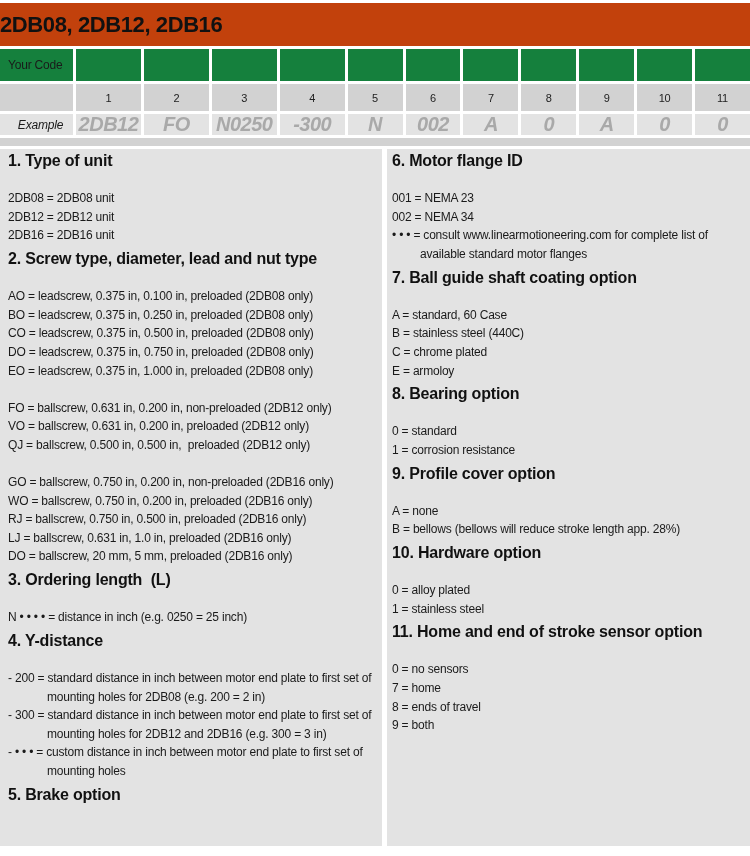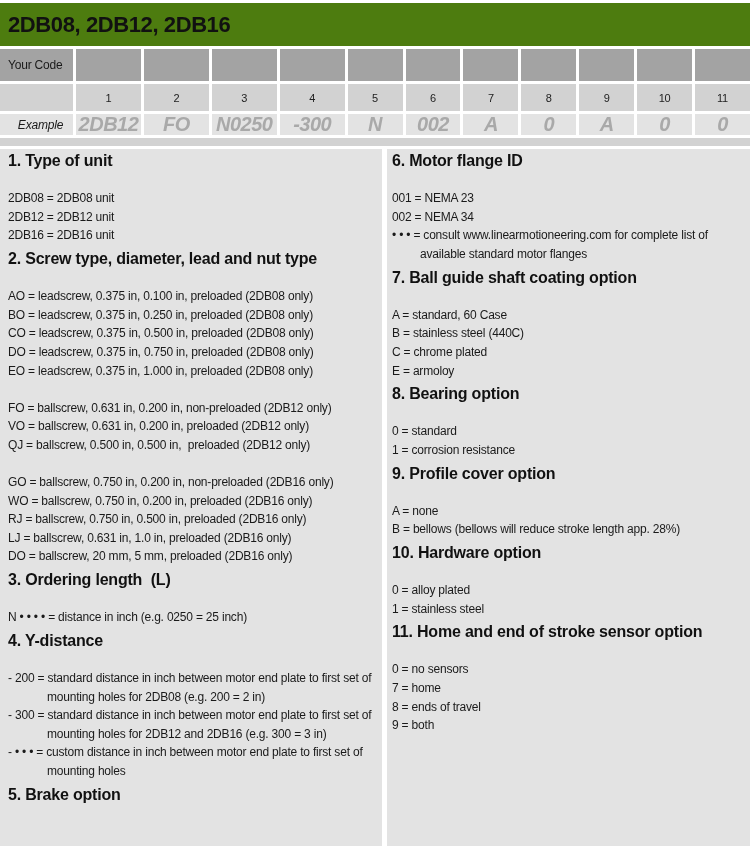--- a/index.html
+++ b/index.html
@@ -9,38 +9,37 @@
     background:#ffffff;
     overflow:hidden;
     font-family:"Liberation Sans", sans-serif;
     color:#1a1a1a;
     letter-spacing:-0.2px;
   }
   
   #title-bar {
     margin-top:3px;
     height:43px;
-    background:#4d7c0f;
+    background:#c2410c;
     display:flex; align-items:center;
-    padding-left:8px;
   }
   #title-bar .title {
     font-size:22px; font-weight:700; color:#111;
     letter-spacing:-0.4px;
   }
   
   #code-table { margin-top:3px; }
   .ct-row { display:flex; width:750px; background:#ffffff; margin-bottom:3px; }
   .ct-cell { box-sizing:border-box; }
   .ct-cell + .ct-cell { margin-left:3px; }
   .cell-label { width:73px; flex:0 0 73px; display:flex; align-items:center; padding-left:8px; font-size:12px; }
   .cell-wide  { flex:1 1 64px; }
   .cell-narrow{ flex:1 1 54px; }
   .row-yourcode { height:32px; }
-  .row-yourcode .ct-cell { background:#a3a3a3; }
+  .row-yourcode .ct-cell { background:#15803d; }
   .row-numbers { height:27px; }
   .row-numbers .ct-cell { background:#d2d2d2; display:flex; align-items:center; justify-content:center; font-size:11px; color:#222; }
   .row-example { height:21px;font-style:italic; }
   .row-example .ct-cell { background:#e3e3e3; display:flex; align-items:center; justify-content:center; }
   .row-example .example-value { font-size:20px; font-weight:700; color:#a9a9a9; letter-spacing:-0.5px; }
   #separator-strip { margin-top:0px; height:8px; background:#d2d2d2; }
   
   #content { margin-top:3px; display:flex; height:697px; background:#ffffff; }
   .panel { background:#e3e3e3; box-sizing:border-box; padding-top:3px; overflow:hidden; }
   #panel-left  { width:382px; padding-left:8px; padding-right:6px; }

